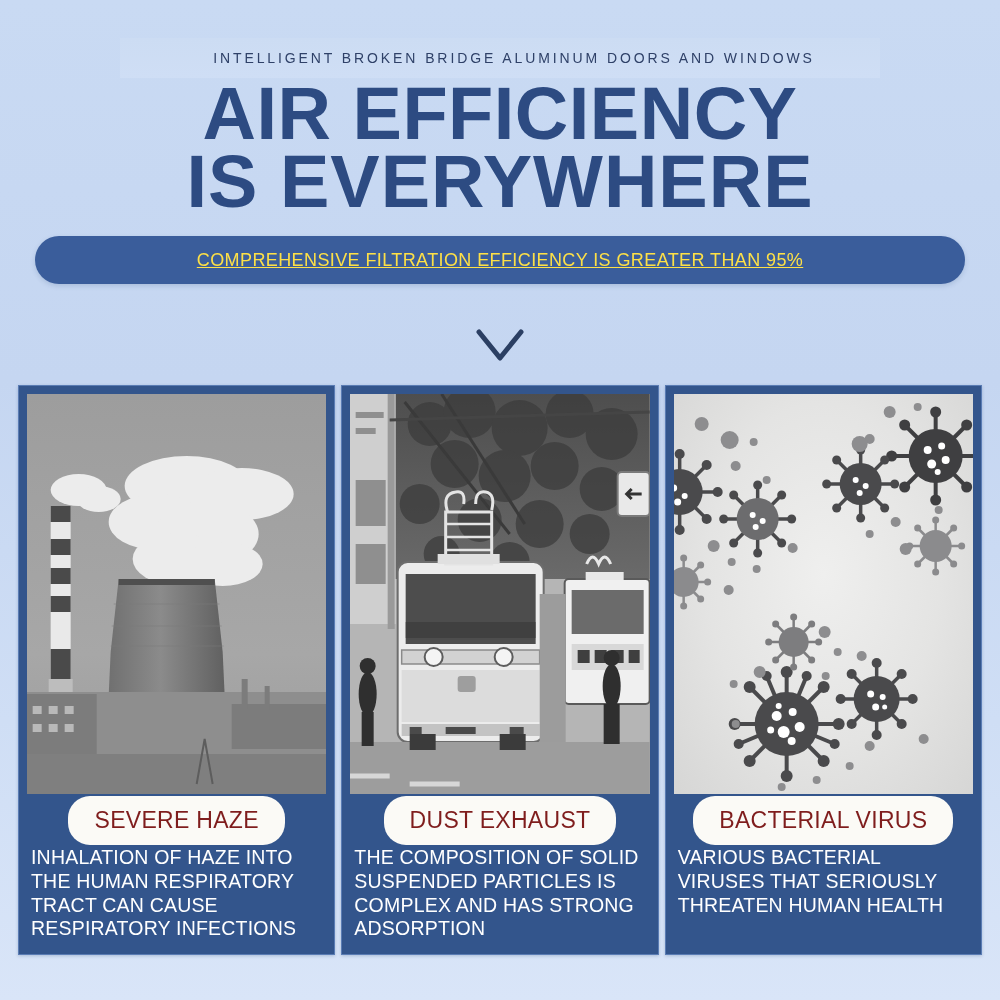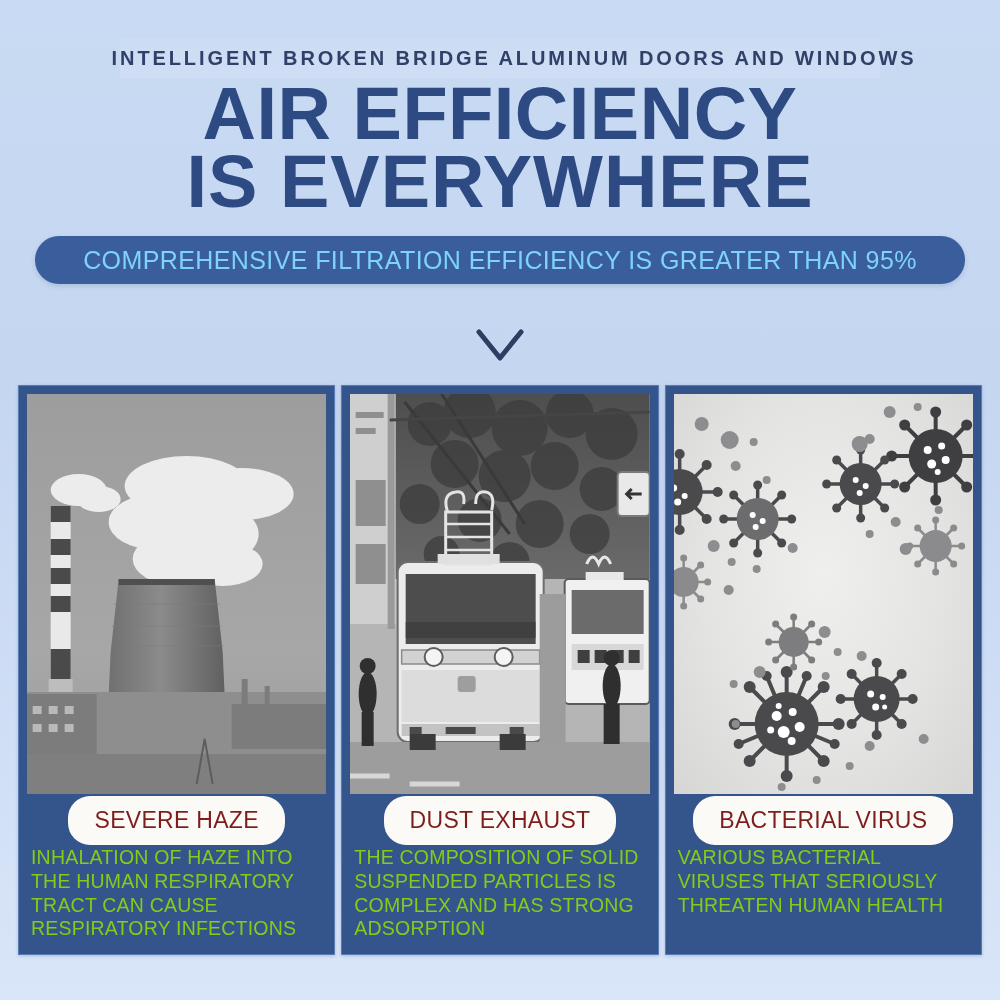--- a/index.html
+++ b/index.html
@@ -9,43 +9,44 @@
     background:linear-gradient(180deg,#c9daf3 0%,#c5d6f1 38%,#cfdef5 72%,#d9e5f8 100%);
     position:relative;
   }
   
   .subtitle-band{
     position:absolute;left:120px;top:38px;width:760px;height:40px;
     background:linear-gradient(180deg,#ccdcf3 0%,#cfdef5 100%);
     display:flex;align-items:center;justify-content:center;
   }
   .subtitle{
-    font-size:20px;font-weight:700;color:#2f4168;letter-spacing:2.9px;
+    font-size:14px;font-weight:400;color:#2f4168;letter-spacing:2.9px;
     white-space:nowrap;
     margin-left:28px;
   }
   .title-wrap{
     position:absolute;left:0;top:80px;width:1000px;
     display:flex;flex-direction:column;align-items:center;
   }
   .title-line{
     font-size:74px;font-weight:bold;color:#2d4b82;
     letter-spacing:0.5px;line-height:0.92;white-space:nowrap;
   }
   .title-line.l2{letter-spacing:1px;}
   
   .banner{
     position:absolute;left:35px;top:236px;width:930px;height:48px;
     background:#3a5d9b;border-radius:26px;
     display:flex;align-items:center;justify-content:center;
     box-shadow:0 2px 5px rgba(40,70,120,.18);
   }
   .banner-text{
-    font-size:25px;color:#7dd3fc;letter-spacing:0.4px;white-space:nowrap;
+    font-size:18px;color:#fde047;letter-spacing:0.4px;white-space:nowrap;
     font-weight:400;
+    text-decoration:underline;
   }
   
   .chevron{position:absolute;left:473px;top:325px;width:54px;height:42px;}
   
   .cards{
     position:absolute;left:18px;top:385px;width:964px;height:570px;
     display:flex;gap:6px;
   }
   .card{
     flex:1;background:#33558c;
@@ -57,21 +58,21 @@
     margin:8px 8px 0 8px;height:400px;overflow:hidden;position:relative;
     background:#9a9a9a;
   }
   .pill-wrap{height:52px;display:flex;align-items:center;justify-content:center;}
   .pill{
     background:#fbfaf6;border-radius:22px;padding:11px 26px;
     font-size:23px;font-weight:normal;color:#7f1d1d;letter-spacing:0.3px;
     white-space:nowrap;
   }
   .card-desc{
-    padding:0 12px 10px 12px;color:#84cc16;font-size:19.5px;
+    padding:0 12px 10px 12px;color:#ffffff;font-size:19.5px;
     line-height:1.22;letter-spacing:0.2px;
   }
   
   .virus-bg{
     position:absolute;inset:0;
     background:radial-gradient(ellipse at 50% 45%,#efefee 0%,#e4e4e3 55%,#d6d6d5 100%);
   }
 </style>
 </head>
 <body>

